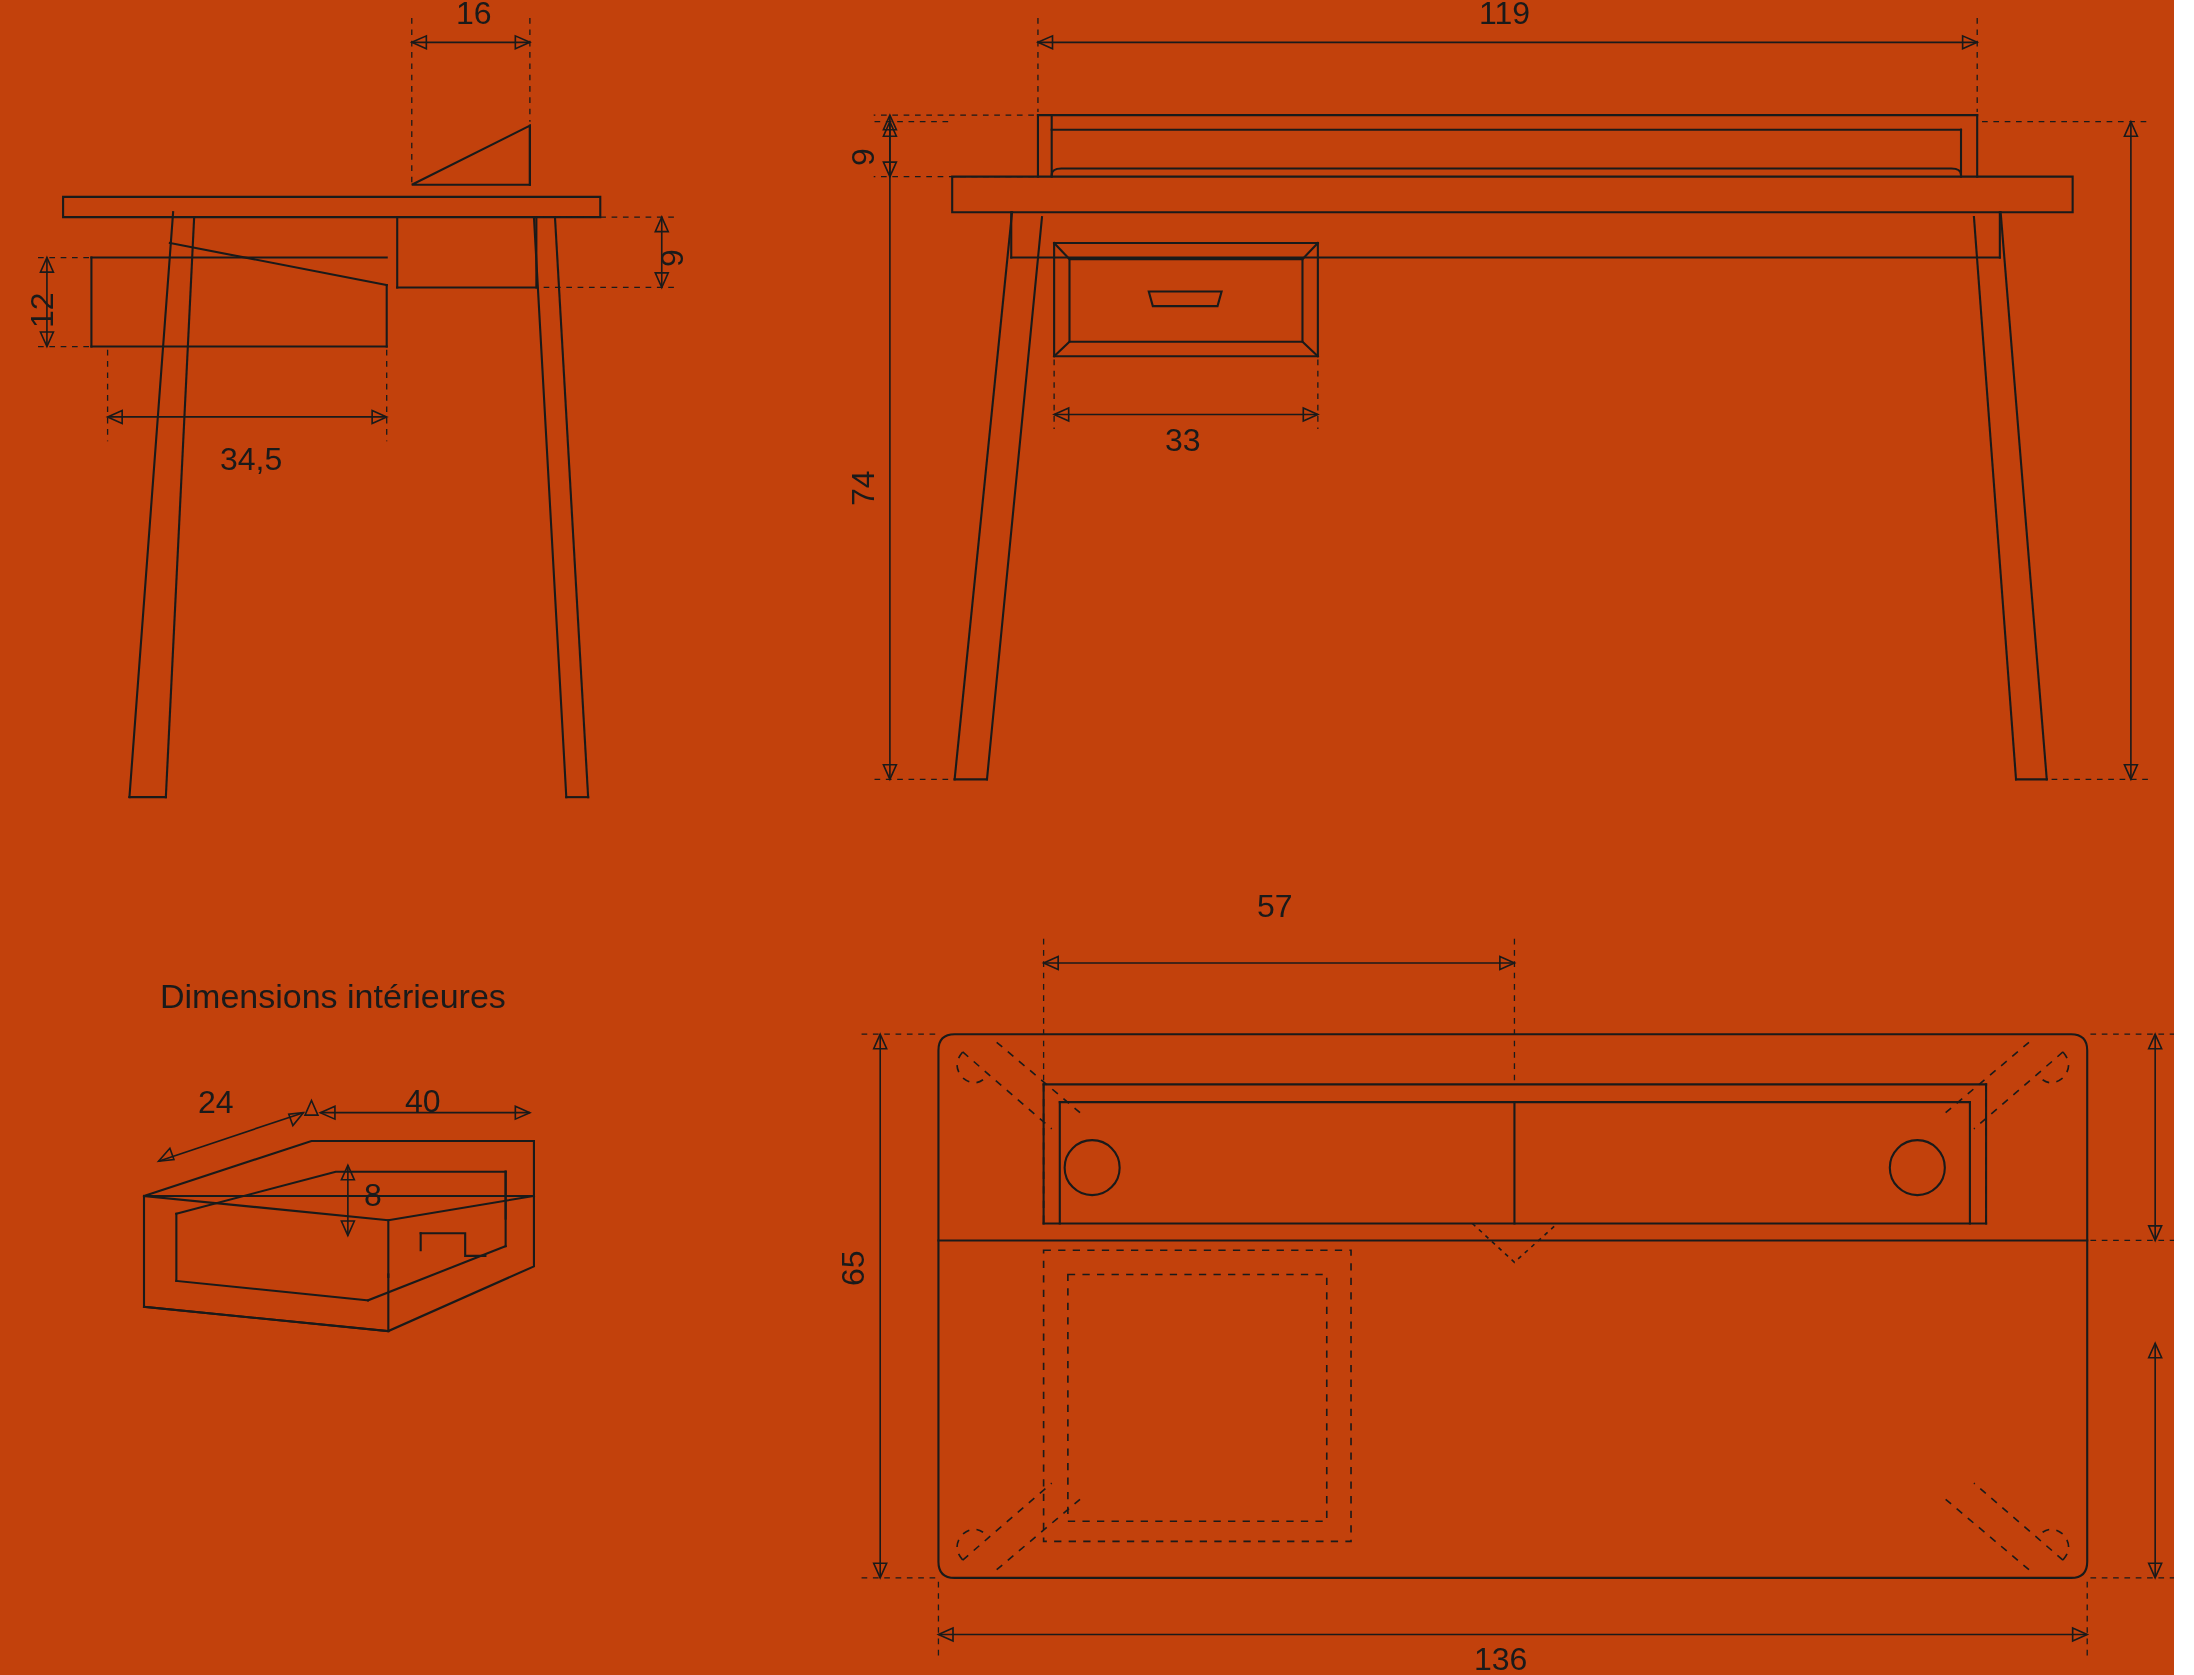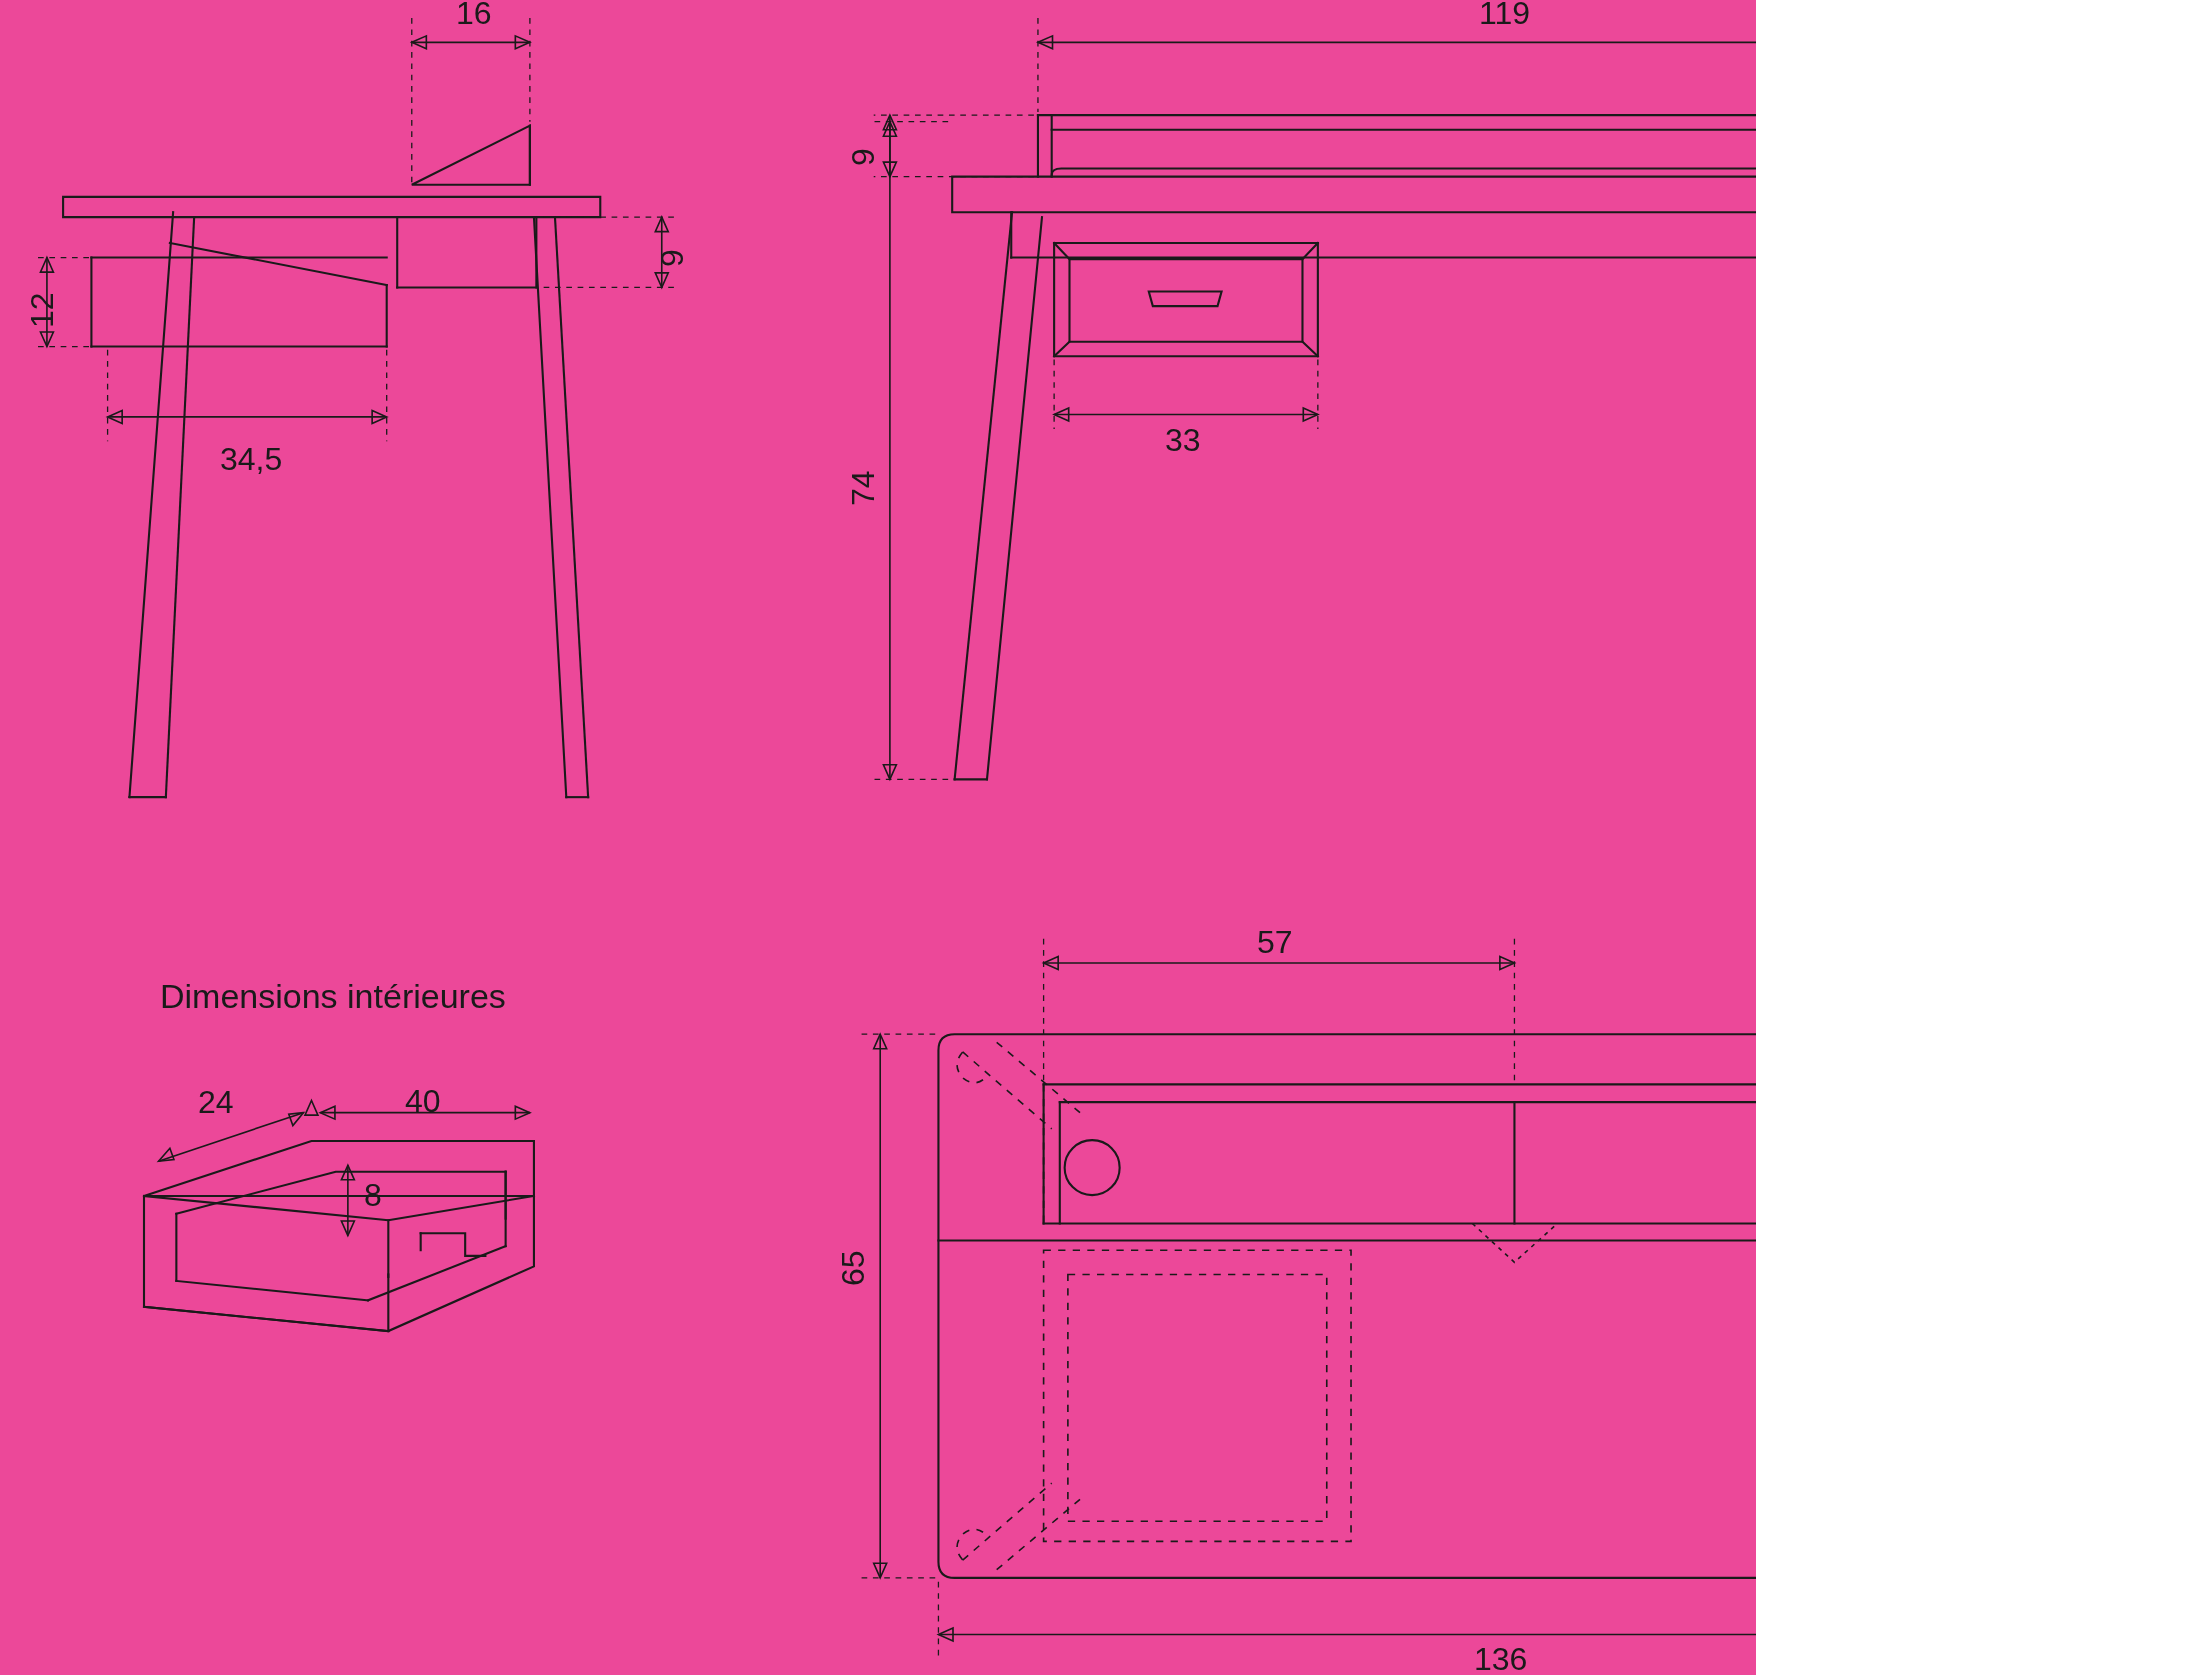--- a/index.html
+++ b/index.html
@@ -6,23 +6,23 @@
     margin: 0;
     padding: 0;
     background: #ffffff;
   }
   body {
     font-family: "Liberation Sans", sans-serif;
     color: #1a1a1a;
   }
   #sheet {
     position: relative;
-    width: 1756px;
+    width: 2174px;
     height: 1676px;
-    background: #ec4899;
+    background: #c2410c;
     overflow: hidden;
     text-decoration: underline;
   }
   svg.drawing {
     position: absolute;
     left: 0;
     top: 0;
     width: 2194px;
     height: 1676px;
   }
@@ -338,21 +338,21 @@
   <div class="dimtext rot90" style="left:2168px; top:477px;">83</div>
 
   <div class="caption" style="left:160px; top:977px;">Dimensions intérieures</div>
 
   <div class="dimtext" style="left:198px; top:1084px;">24</div>
 
   <div class="dimtext" style="left:405px; top:1083px;">40</div>
 
   <div class="dimtext" style="left:364px; top:1177px;">8</div>
 
-  <div class="dimtext" style="left:1257px; top:924px;">57</div>
+  <div class="dimtext" style="left:1257px; top:888px;">57</div>
 
   <div class="dimtext rot90" style="left:835px; top:1286px;">65</div>
 
   <div class="dimtext rot90" style="left:2193px; top:1157px;">24</div>
 
   <div class="dimtext rot90" style="left:2193px; top:1481px;">41</div>
 
   <div class="dimtext" style="left:1474px; top:1641px;">136</div>
 
 </div>

